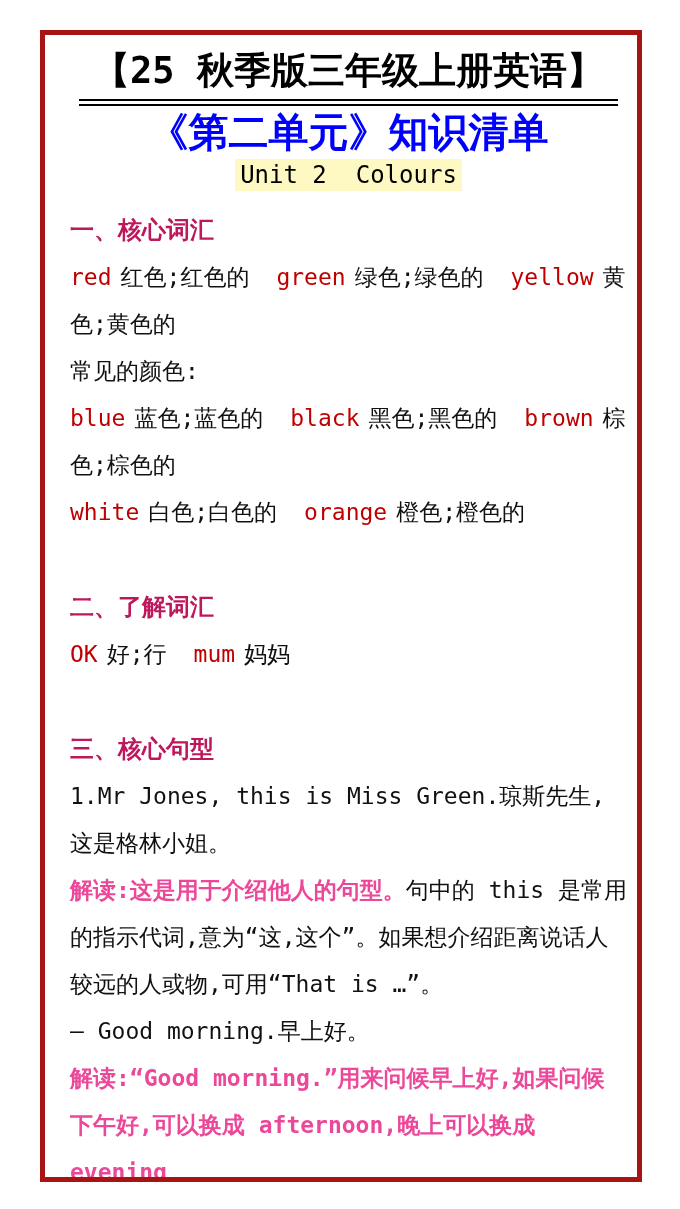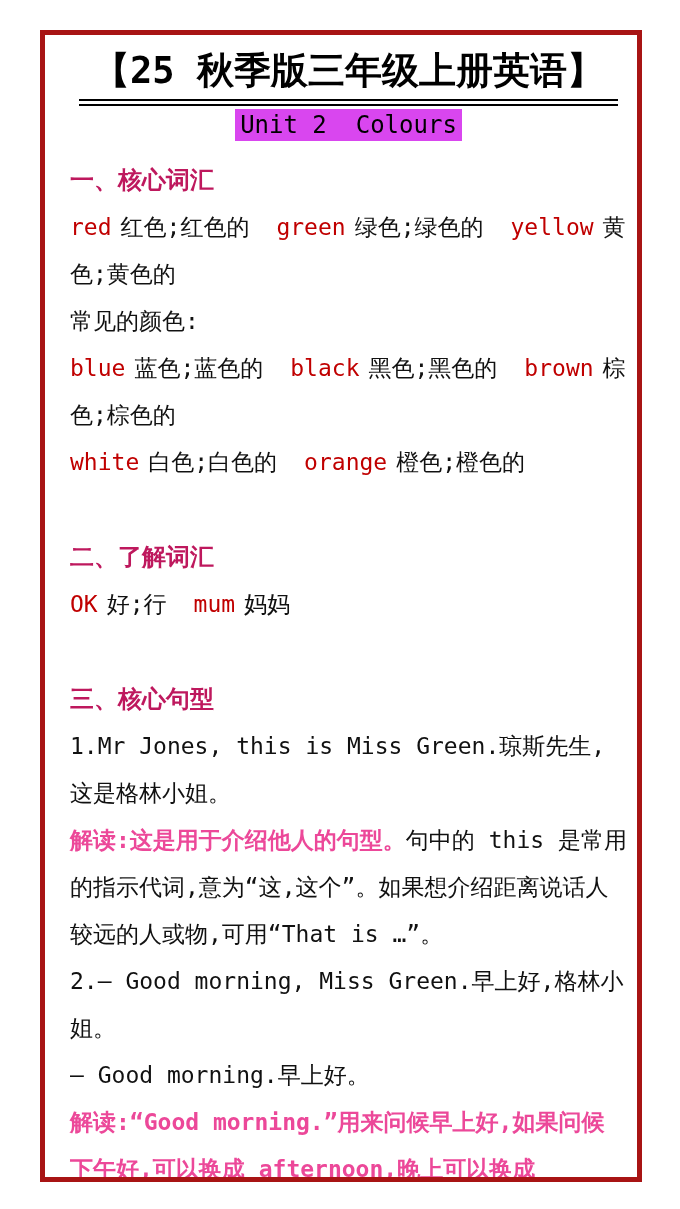--- a/index.html
+++ b/index.html
@@ -30,21 +30,21 @@
     border-bottom: 7px double #000000;
     white-space: pre;
   }
   .subtitle {
     text-align: center; margin: 2px 0 0;
     font-size: 40px; font-weight: bold; color: #0000fe;
     line-height: 1.2;
   }
   .unit-line { text-align: center; margin-top: 4px; line-height: 30px; }
   .unit-hl {
-    background: #d946ef; color: #000000;
+    background: #fef9c3; color: #000000;
     font-size: 24px; padding: 2px 5px;
     white-space: pre;
   }
   .sec-heading {
     color: #be185d; font-weight: bold;
     font-size: 24px; line-height: 47px;
     margin: 48px 0 0;
   }
   .sec-heading--first { margin-top: 14px; }
   .line, .para {
@@ -56,20 +56,21 @@
   .red { color: #ec4899; }
   .bold { font-weight: bold; }
 </style>
 </head>
 <body>
 
 <div class="frame">
 
   <h1 class="title"><span class="title-underline">【25 秋季版三年级上册英语】</span></h1>
 
+  <h2 class="subtitle">《第二单元》知识清单</h2>
 
   <div class="unit-line"><span class="unit-hl">Unit 2  Colours</span></div>
 
   <div class="sec-heading sec-heading--first">一、核心词汇</div>
 
   <p class="line">
     <span class="vi"><span class="en">red</span><span>红色;红色的</span></span><span class="vi"><span class="en">green</span><span>绿色;绿色的</span></span><span class="vi"><span class="en">yellow</span><span>黄色;黄色的</span></span>
   </p>
 
   <p class="line">常见的颜色:</p>
@@ -87,19 +88,18 @@
   <p class="line">
     <span class="vi"><span class="en">OK</span><span>好;行</span></span><span class="vi"><span class="en">mum</span><span>妈妈</span></span>
   </p>
 
   <div class="sec-heading">三、核心句型</div>
 
   <p class="line">1.Mr Jones, this is Miss Green.琼斯先生,这是格林小姐。</p>
 
   <p class="para"><span class="red bold">解读:这是用于介绍他人的句型。</span><span>句中的 this 是常用的指示代词,意为“这,这个”。如果想介绍距离说话人较远的人或物,可用“That is …”。</span></p>
 
-  <p class="line">2.— Good morning, Miss Green.早上好,格林小姐。</p>
 
   <p class="line">— Good morning.早上好。</p>
 
   <p class="para red bold">解读:“Good morning.”用来问候早上好,如果问候下午好,可以换成 afternoon,晚上可以换成 evening。</p>
 
 </div>
 
 </body></html>

